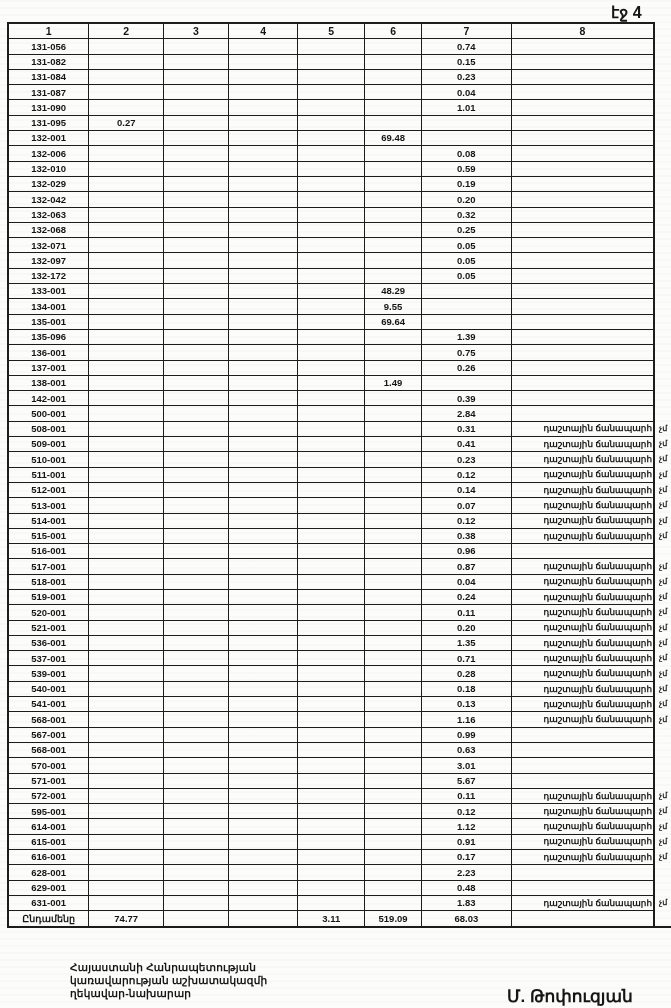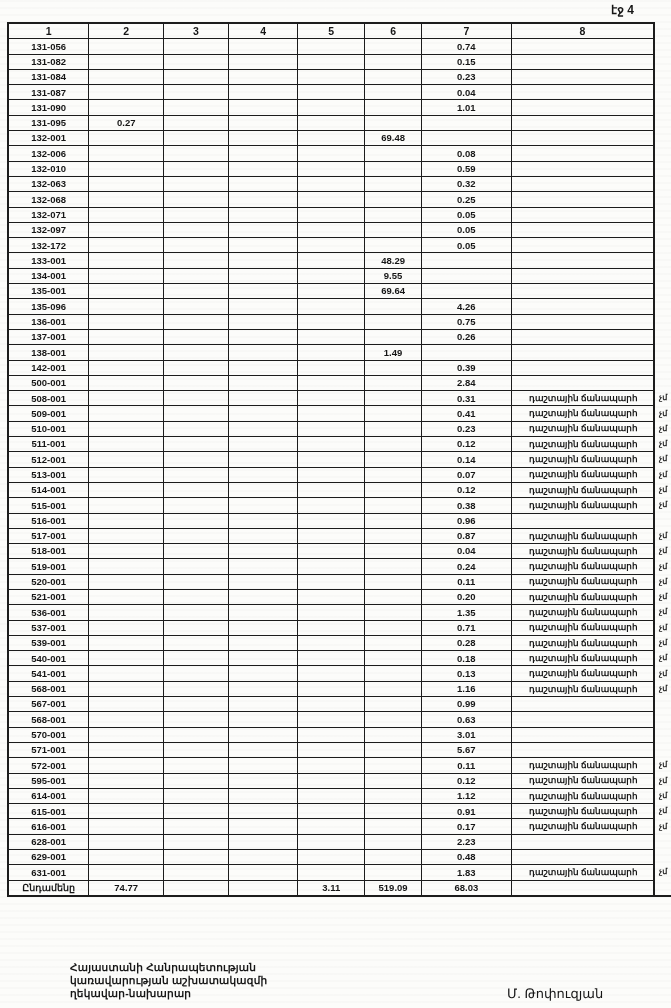--- a/index.html
+++ b/index.html
@@ -7,50 +7,50 @@
     width:671px; height:1008px; position:relative; overflow:hidden;
     background:#fcfcfa; color:#161616;
     font-family:"Liberation Sans", sans-serif;
   }
   .scan-tint {
     position:absolute; inset:0; pointer-events:none;
     background:repeating-linear-gradient(180deg, rgba(0,0,0,0.015) 0 2px, rgba(0,0,0,0) 2px 7px);
   }
   .page-label {
     position:absolute; top:3px; left:611px;
-    font-size:12px; font-weight:bold;
+    font-size:16px; font-weight:bold;
   }
   table.sheet {
     position:absolute; left:7px; top:22px;
     border-collapse:collapse; table-layout:fixed;
   }
   .sheet th, .sheet td {
     border:1px solid #1c1c1c;
     height:14.3px; padding:0 1px;
     font-size:9.5px; font-weight:bold; line-height:1;
     text-align:center; vertical-align:middle;
     white-space:nowrap; overflow:hidden;
   }
   .sheet th { font-size:10.5px; border-top:2px solid #1c1c1c; }
   .sheet th.c0, .sheet td.c0 { border-left:2px solid #1c1c1c; }
   .sheet th.c7, .sheet td.c7 { border-right:2px solid #1c1c1c; }
   .sheet tr:last-child td { border-bottom:2px solid #1c1c1c;margin-top:8px; }
-  .sheet td.c7 { text-align:center; padding-left:3px; font-size:8.8px; }
+  .sheet td.c7 { text-align:right; padding-left:3px; font-size:8.8px; }
   .sheet td.note, .sheet th.note {
     border:0; background:transparent;
     font-size:8px; text-align:left; padding-left:4px; color:#222;
   }
   .sheet tr.total td { font-weight:bold; }
   .footer-left {
     position:absolute; left:70px; top:961px;
     font-size:10.5px; font-weight:bold; line-height:12.8px; letter-spacing:0.2px;
   }
   .signature {
     position:absolute; left:507px; top:986px;
-    font-size:13px; font-weight:normal;
+    font-size:17px; font-weight:bold;
   }
 </style>
 </head>
 <body>
 
 <div class="scan-tint"></div>
 
 <div class="page-label">էջ 4</div>
 
 <table class="sheet">
@@ -172,20 +172,42 @@
         <td class="c1"></td>
         <td class="c2"></td>
         <td class="c3"></td>
         <td class="c4"></td>
         <td class="c5"></td>
         <td class="c6">0.59</td>
         <td class="c7"></td>
         <td class="note"></td>
       </tr>
       <tr>
+        <td class="c0">132-029</td>
+        <td class="c1"></td>
+        <td class="c2"></td>
+        <td class="c3"></td>
+        <td class="c4"></td>
+        <td class="c5"></td>
+        <td class="c6">0.19</td>
+        <td class="c7"></td>
+        <td class="note"></td>
+      </tr>
+      <tr>
+        <td class="c0">132-042</td>
+        <td class="c1"></td>
+        <td class="c2"></td>
+        <td class="c3"></td>
+        <td class="c4"></td>
+        <td class="c5"></td>
+        <td class="c6">0.20</td>
+        <td class="c7"></td>
+        <td class="note"></td>
+      </tr>
+      <tr>
         <td class="c0">132-063</td>
         <td class="c1"></td>
         <td class="c2"></td>
         <td class="c3"></td>
         <td class="c4"></td>
         <td class="c5"></td>
         <td class="c6">0.32</td>
         <td class="c7"></td>
         <td class="note"></td>
       </tr>
@@ -266,21 +288,21 @@
         <td class="c7"></td>
         <td class="note"></td>
       </tr>
       <tr>
         <td class="c0">135-096</td>
         <td class="c1"></td>
         <td class="c2"></td>
         <td class="c3"></td>
         <td class="c4"></td>
         <td class="c5"></td>
-        <td class="c6">4.26</td>
+        <td class="c6">1.39</td>
         <td class="c7"></td>
         <td class="note"></td>
       </tr>
       <tr>
         <td class="c0">136-001</td>
         <td class="c1"></td>
         <td class="c2"></td>
         <td class="c3"></td>
         <td class="c4"></td>
         <td class="c5"></td>

